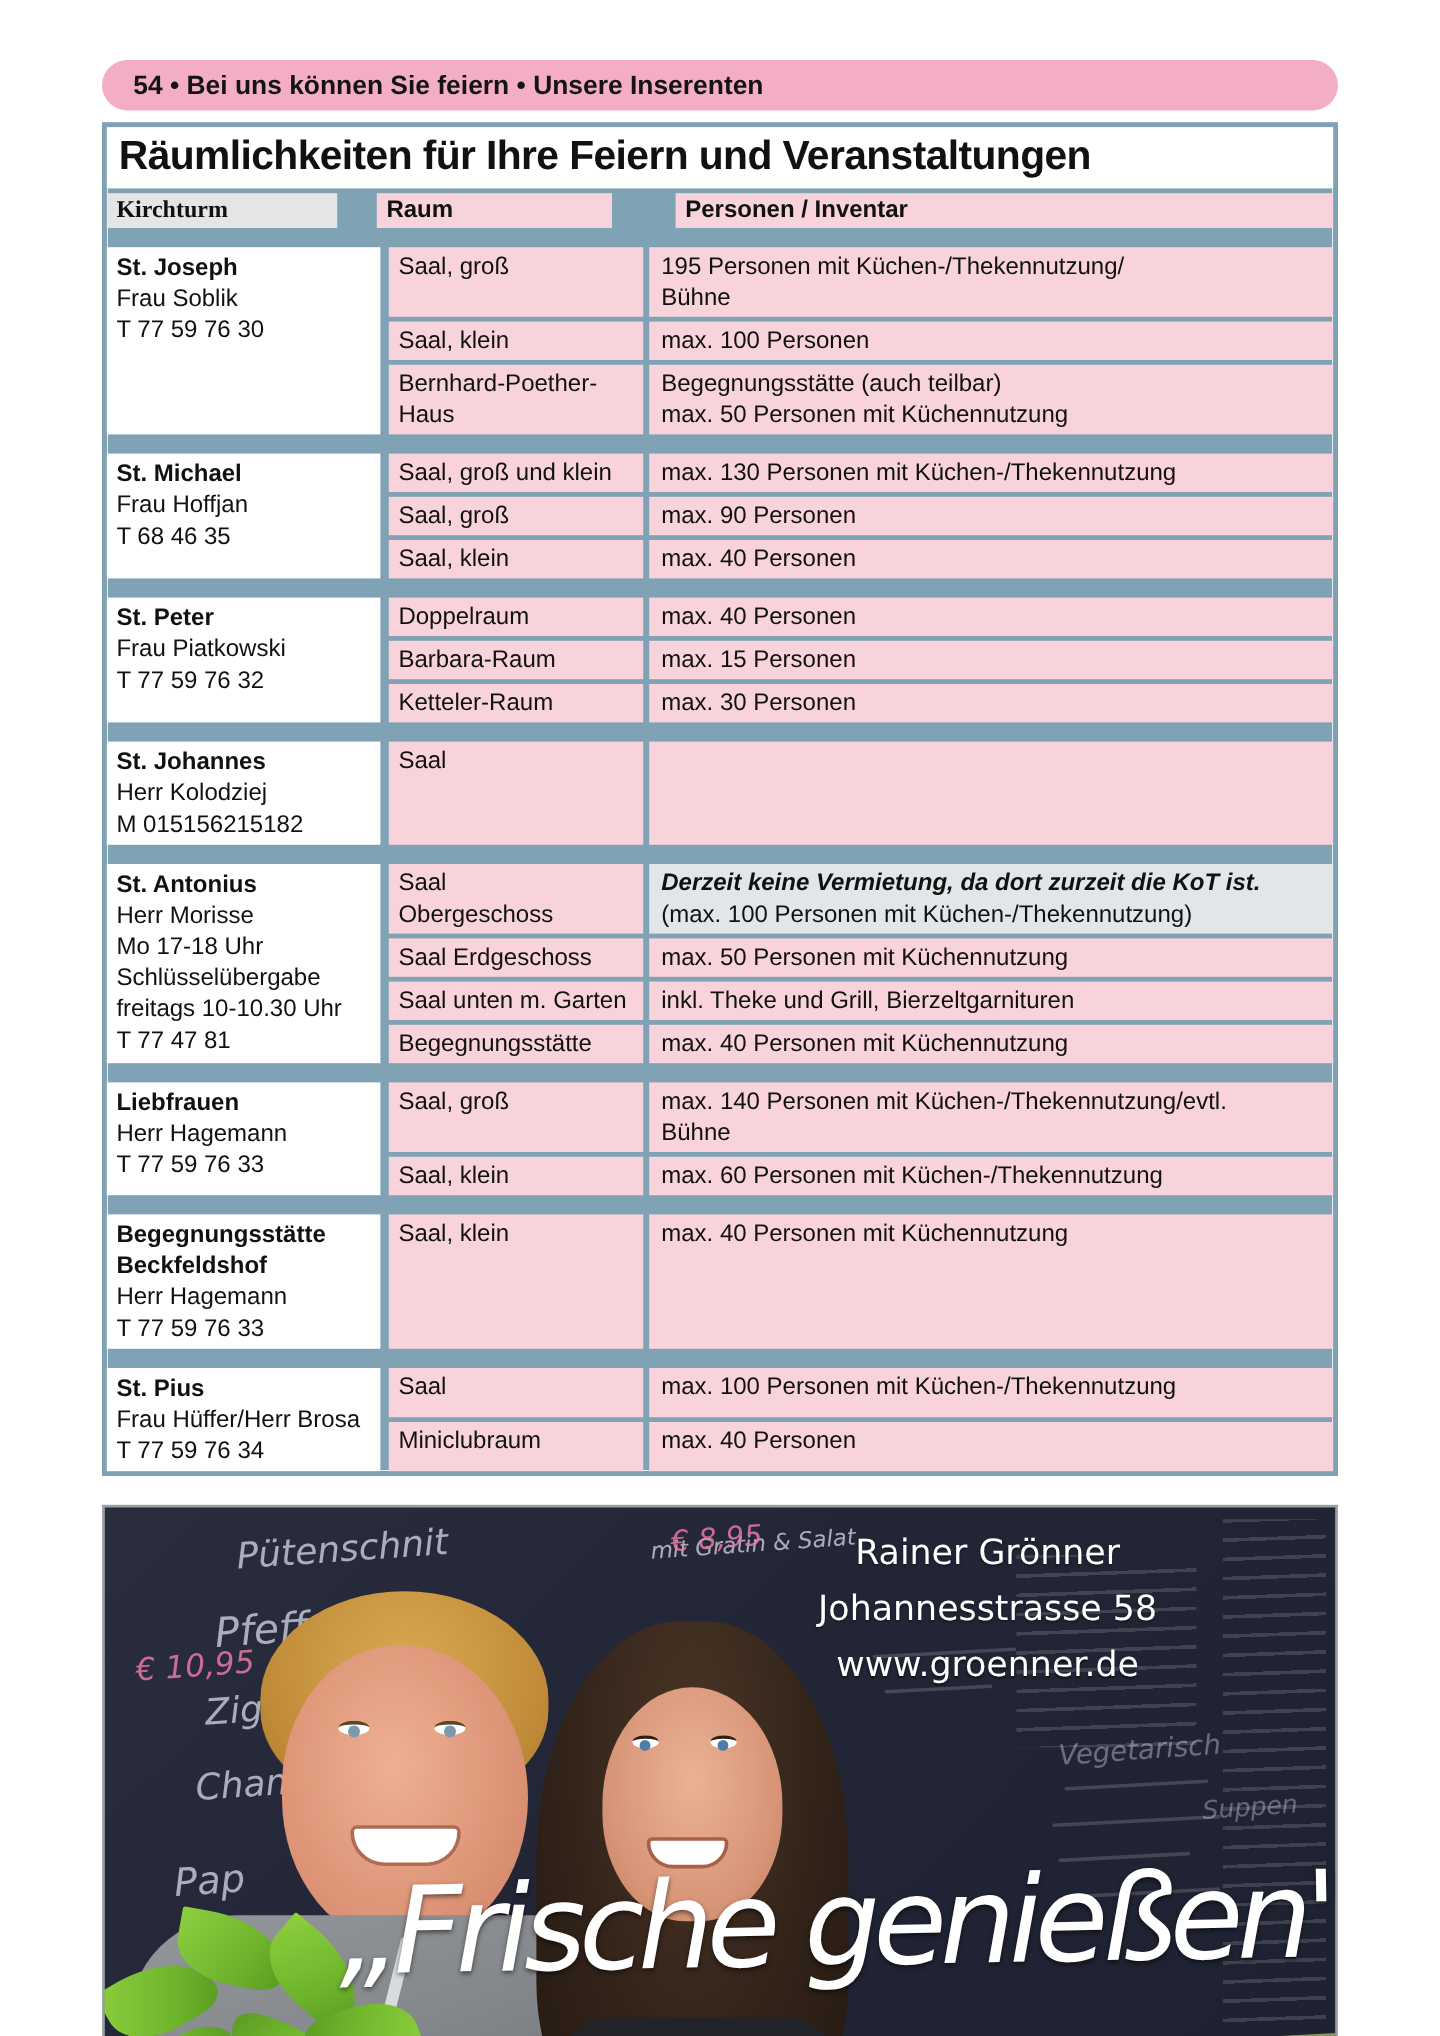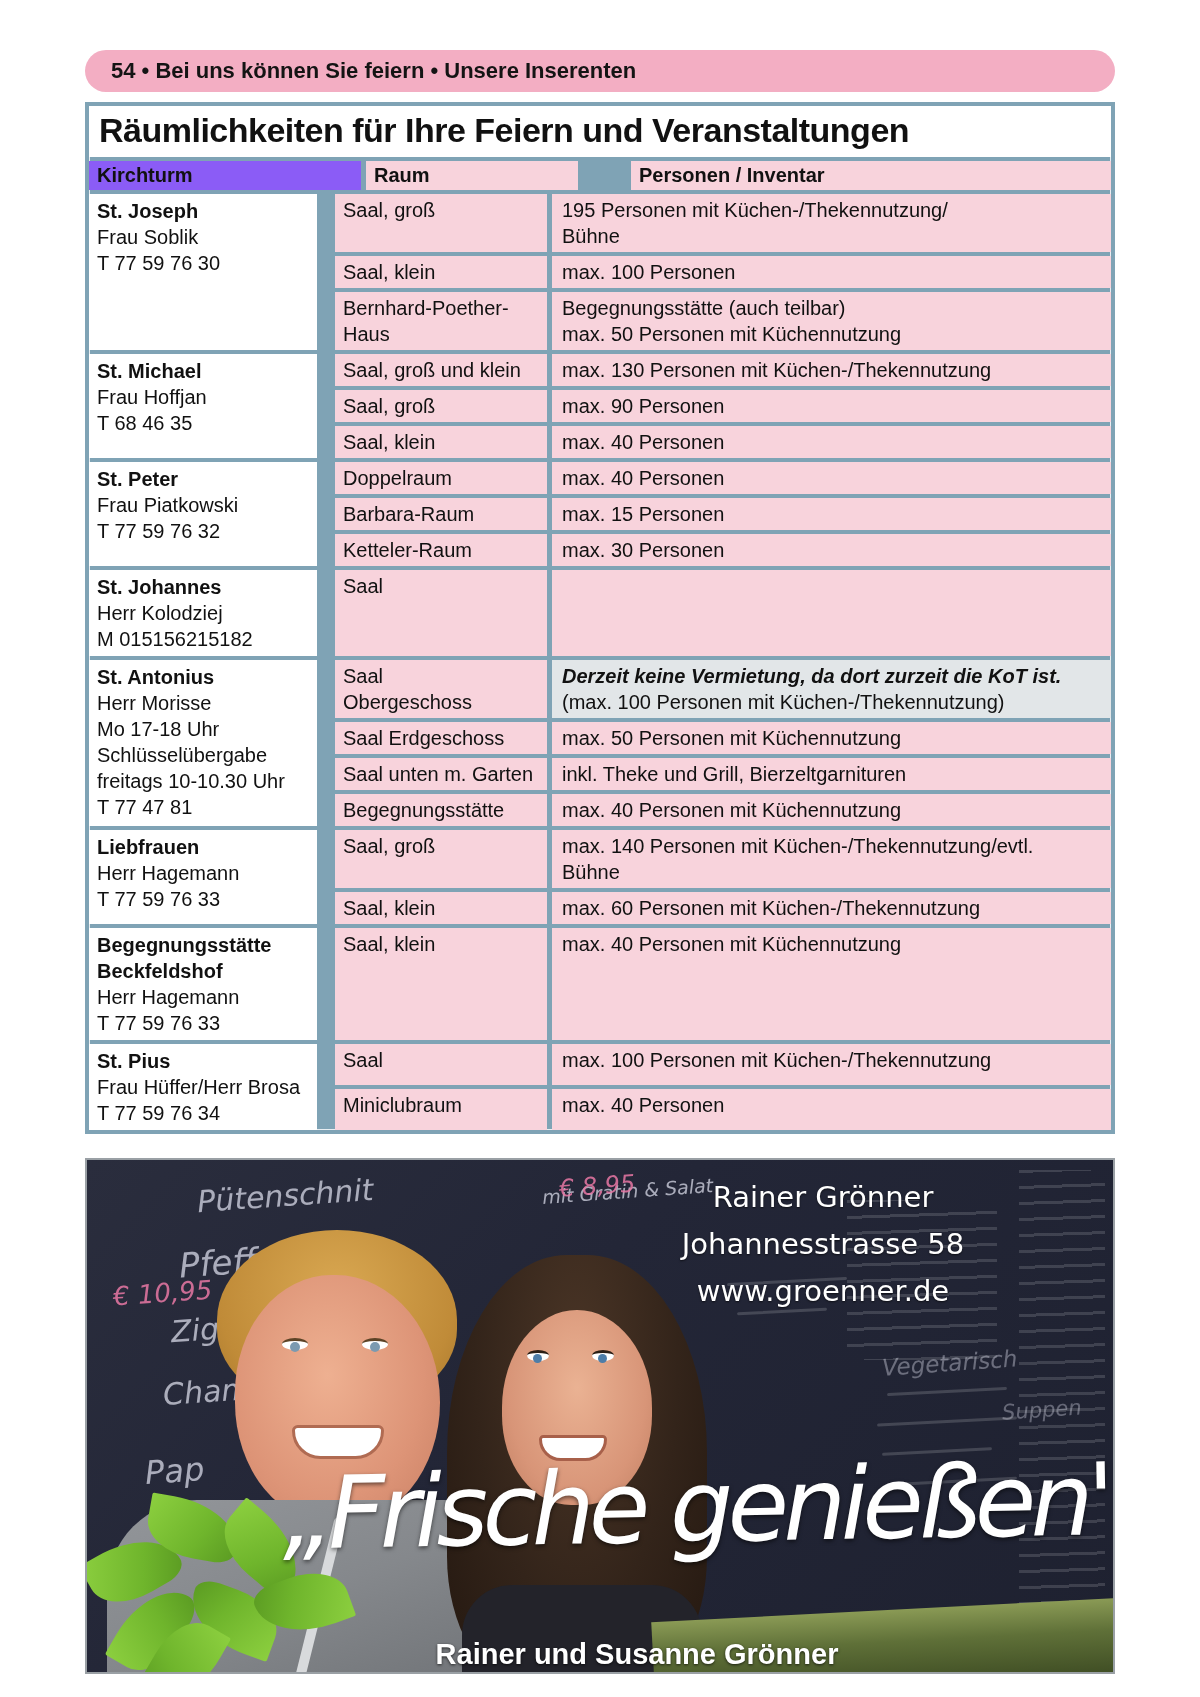--- a/index.html
+++ b/index.html
@@ -15,24 +15,24 @@
   .hdrbar{width:1030px;height:42px;background:var(--hdr-pink);border-radius:21px;
           line-height:42px;padding-left:26px;font-size:22px;font-weight:bold;color:#141414;}
 
   
   .tbl{margin-top:10px;width:1030px;background:var(--blu);border:4px solid var(--blu);
        box-shadow:inset 0 0 0 1px #e8eef2;}
   .tbl-title{background:#fff;font-size:34px;font-weight:bold;padding:5px 10px 7px 10px;
              letter-spacing:-0.5px;}
   .tbl-head{display:flex;gap:5px;margin-top:4px;}
   .tbl-head .hc{font-weight:bold;font-size:20px;padding:3px 8px;}
-  .hc.h1{width:272px;background:#8b5cf6;}
-  .hc.h2{width:212px;background:var(--pink);}
+  .hc.h1{width:192px;background:#e5e5e5;font-family:Liberation Serif, serif;}
+  .hc.h2{width:196px;background:var(--pink);margin-left:28px;}
   .hc.h3{flex:1;background:var(--pink);margin-left:48px;}
-  .block{display:flex;gap:18px;margin-top:4px;}
+  .block{display:flex;gap:7px;margin-top:16px;}
   .c1{width:228px;background:#fff;padding:4px 8px;font-size:20px;line-height:26px;}
   .c1 .nm{font-weight:bold;}
   .rows{flex:1;display:flex;flex-direction:column;gap:4px;}
   .row{display:flex;gap:5px;flex:1;}
   .c2{width:212px;background:var(--pink);padding:3px 8px;font-size:20px;line-height:26px;
       white-space:pre-line;min-height:29px;}
   .c3{flex:1;background:var(--pink);padding:3px 10px;font-size:20px;line-height:26px;
       white-space:pre-line;min-height:29px;}
   .c3.gray{background:var(--gray);}
   .c3 .em{font-weight:bold;font-style:italic;}

